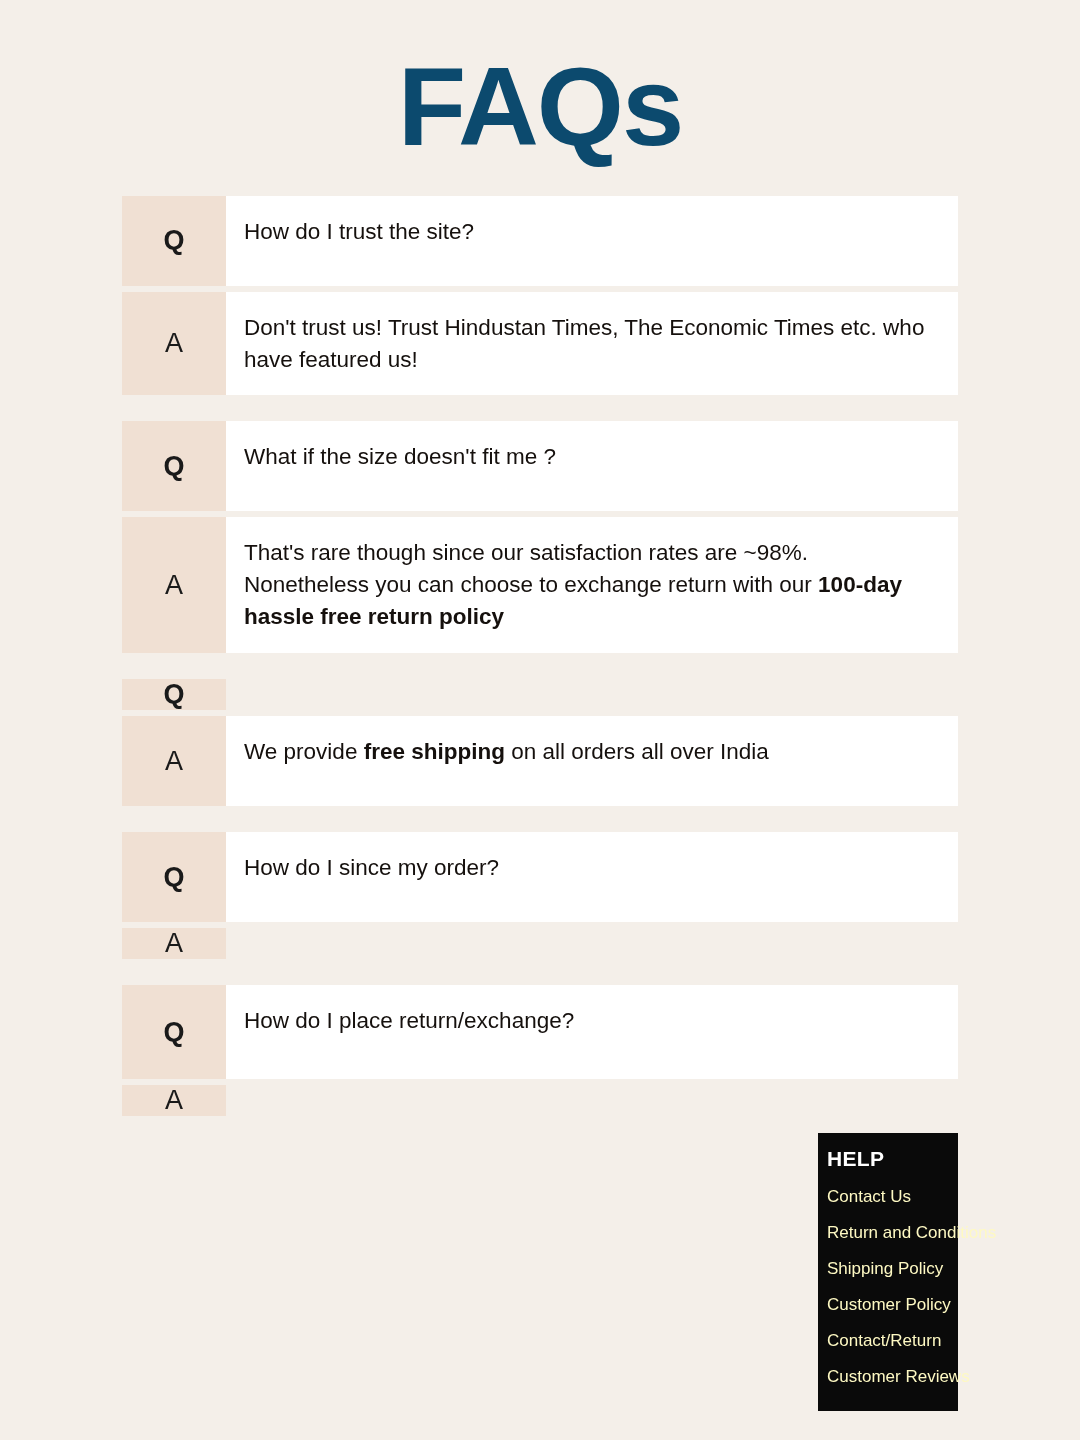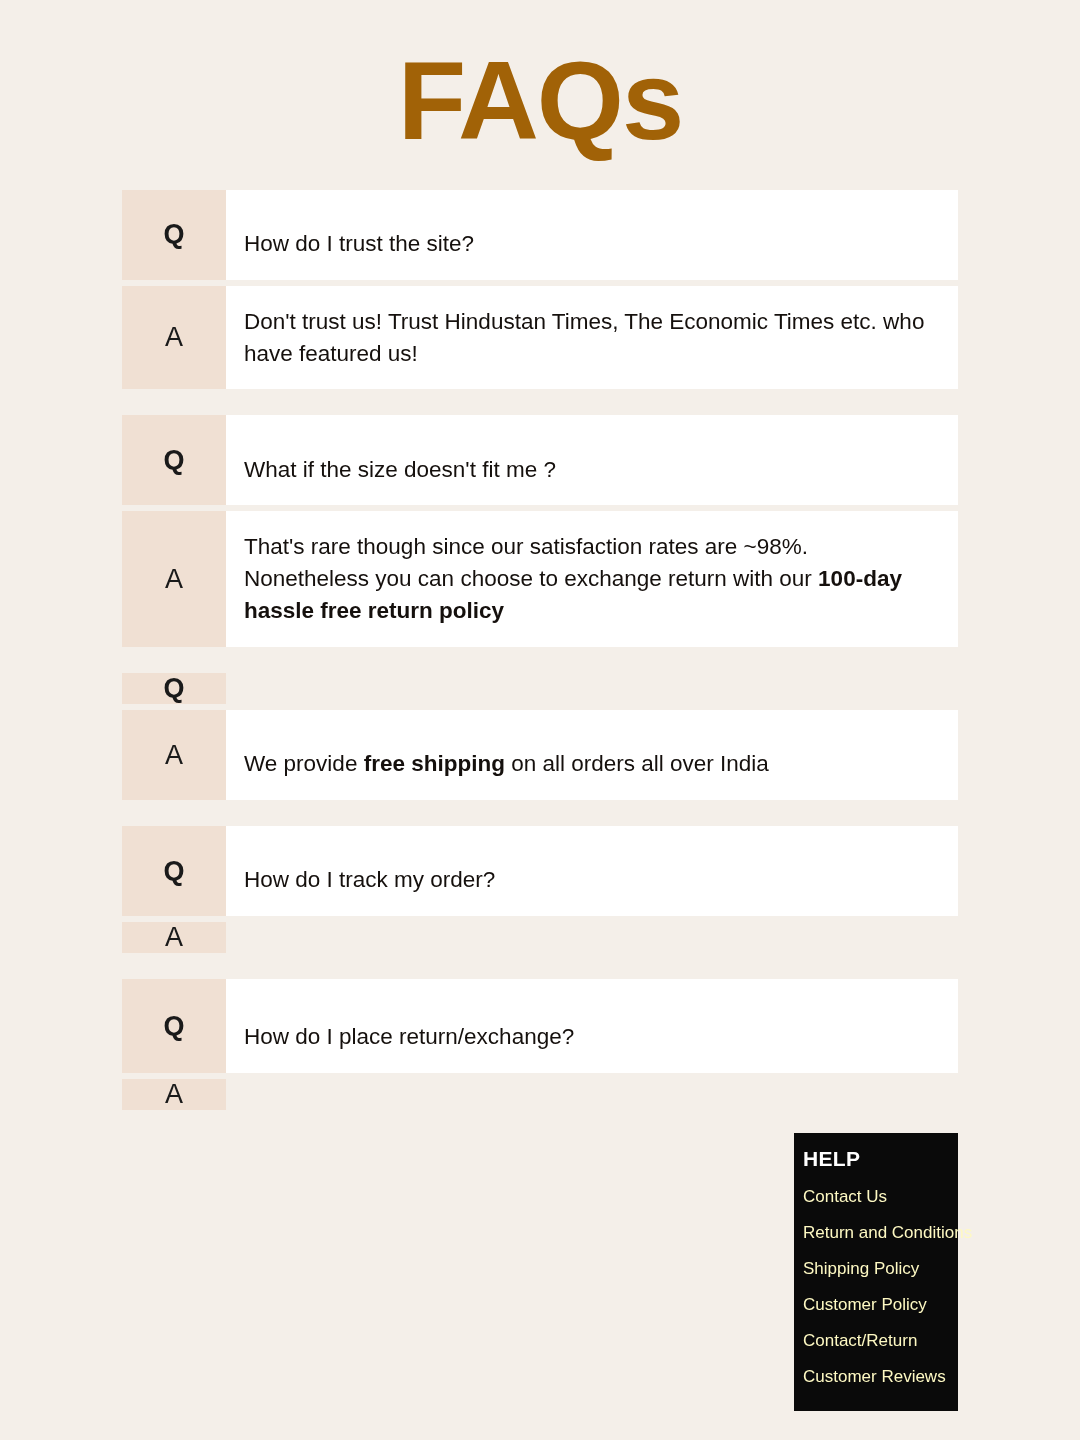--- a/index.html
+++ b/index.html
@@ -14,22 +14,22 @@
     font-family: "Liberation Sans", sans-serif;
     position: relative;
     overflow: hidden;
   }
   #page-title {
     text-align: center;
     font-family: "Liberation Sans", sans-serif;
     font-weight: 700;
     font-size: 112px;
     letter-spacing: -2px;
-    color: #a16207;
-    margin: 0;
+    color: #0c4a6e;
+    margin: 6px;
     padding-top: 42px;
     line-height: 1.05;
   }
   .faq-list {
     margin-top: 30px;
     padding: 0 122px 0 122px;
   }
   .faq-group {
     margin-bottom: 26px;
   }
@@ -49,41 +49,41 @@
     font-size: 27px;
     color: #1a1a1a;
     font-family: "Liberation Sans", sans-serif;
   }
   .badge.q { font-weight: 700; }
   .badge.a { font-weight: 400; }
   .content {
     flex: 1 1 auto;
     background: #ffffff;
     display: flex;
-    align-items: flex-end;
+    align-items: flex-start;
     padding: 20px 26px 20px 18px;
     font-size: 22.5px;
     line-height: 1.42;
     color: #15100d;
     min-height: 92px;
   }
   .content .txt { display: block; width: 100%; }
   .content b { font-weight: 700; }
   .q-row .content { min-height: 90px; }
   .a-row .content { min-height: 90px; }
 
   
   .faq-group.last .a-row .content { min-height: 186px; }
   .faq-group.last .q-row .content { min-height: 94px; }
 
   .help-panel {
     position: absolute;
     right: 122px;
     top: 1133px;
-    width: 164px;
+    width: 140px;
     background: #0a0a0a;
     color: #ffffff;
     padding: 14px 0 16px 0;
   }
   .help-title {
     font-size: 21px;
     font-weight: 700;
     letter-spacing: 0.3px;
     padding: 0 0 8px 9px;
     font-family: "Liberation Sans", sans-serif;
@@ -142,21 +142,21 @@
       <div class="content">
         <span class="txt">We provide <b>free shipping</b> on all orders all over India</span>
       </div>
     </div>
   </div>
 
   <div class="faq-group">
     <div class="faq-row q-row">
       <div class="badge q">Q</div>
       <div class="content">
-        <span class="txt">How do I track my order?</span>
+        <span class="txt">How do I since my order?</span>
       </div>
     </div>
     <div class="faq-row a-row">
       <div class="badge a">A</div>
     </div>
   </div>
 
   <div class="faq-group last">
     <div class="faq-row q-row">
       <div class="badge q">Q</div>

